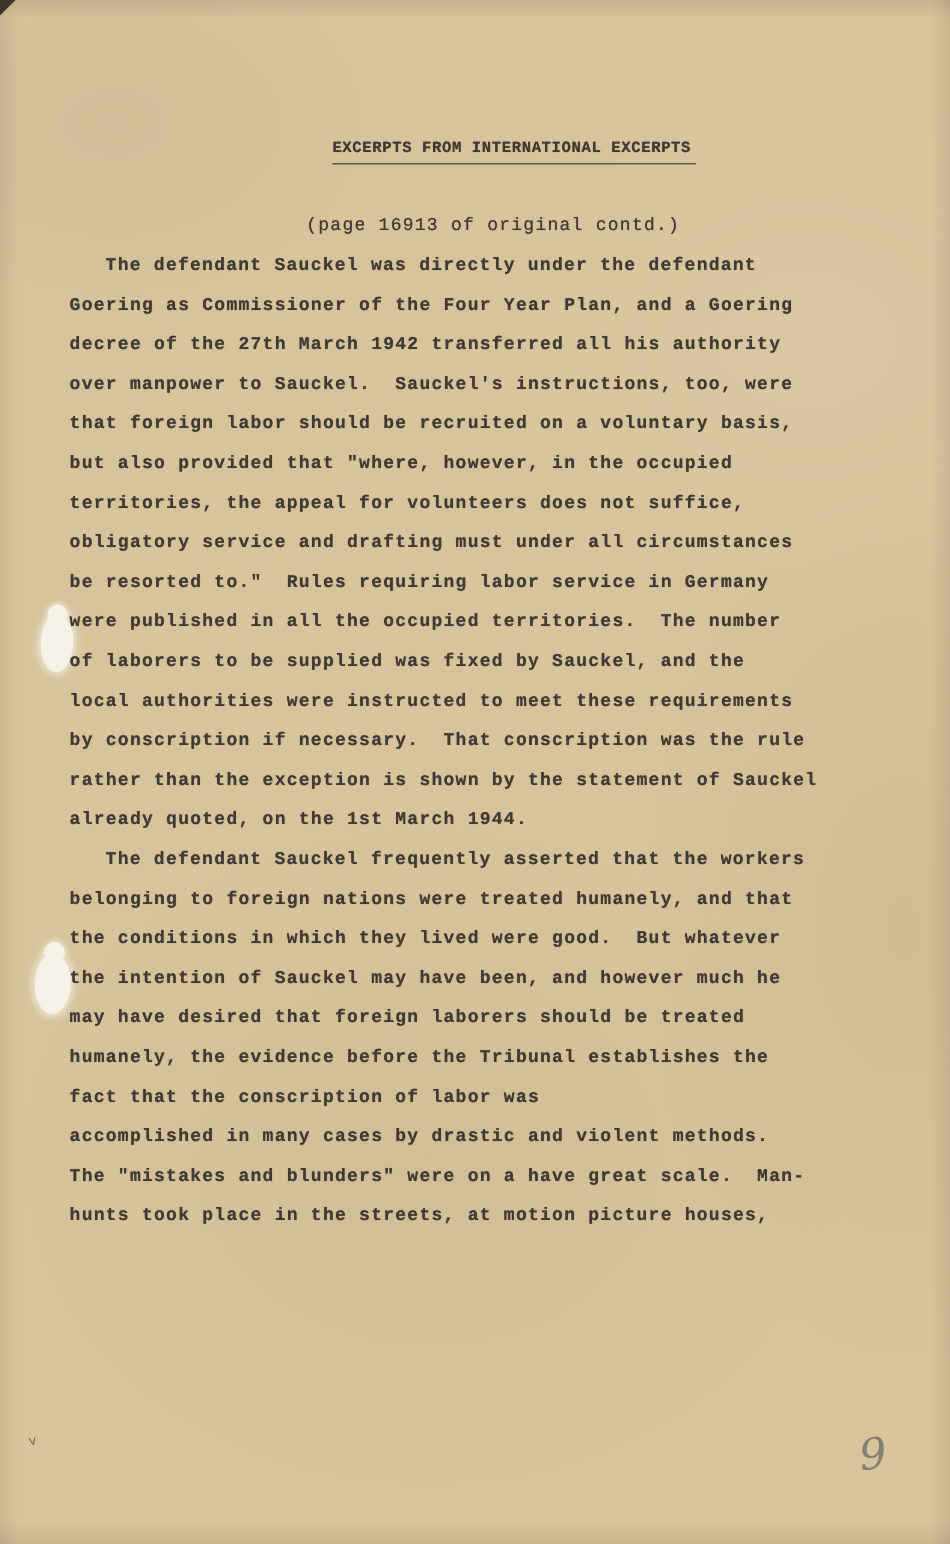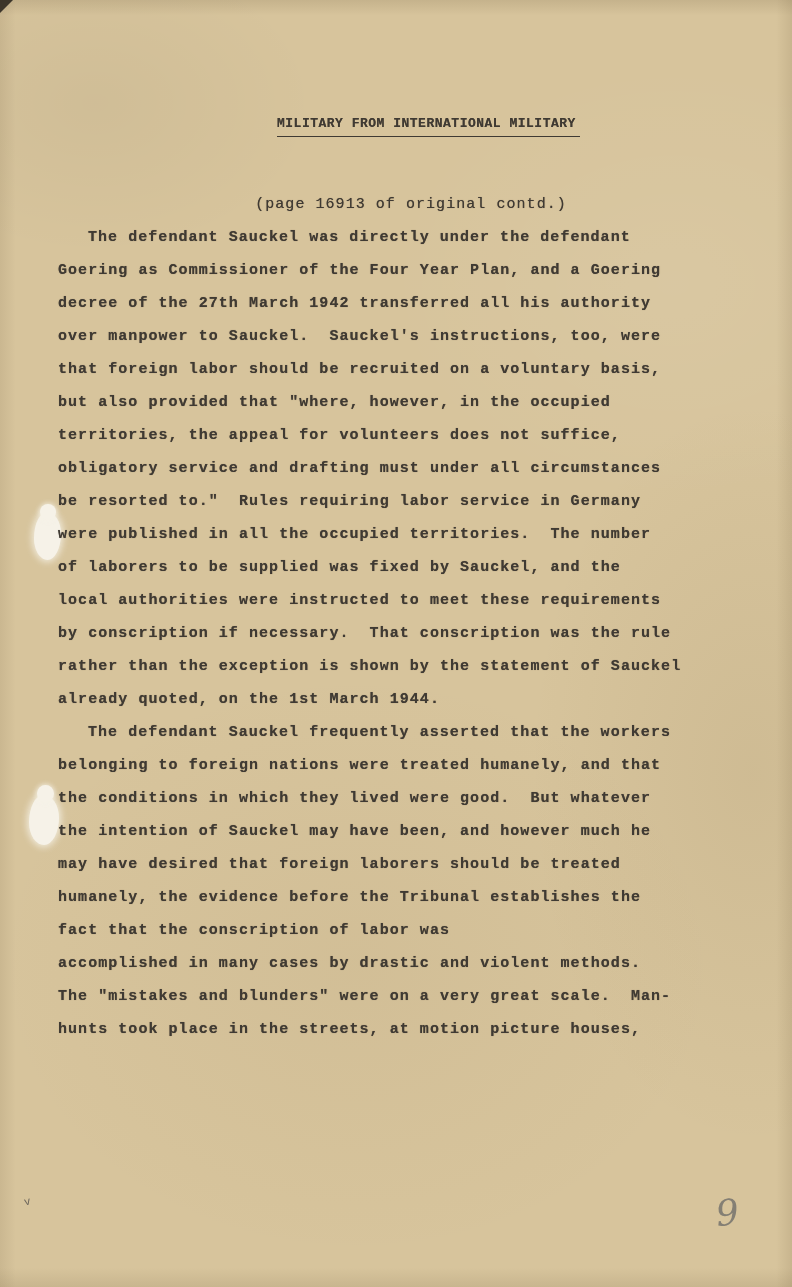--- a/index.html
+++ b/index.html
@@ -51,21 +51,20 @@
   }
   .body-text {
     position: absolute;
     left: 58px;
     top: 172px;
     width: 706px;
     font-size: 15px;
     letter-spacing: 1.05px;
     line-height: 33px;
     text-shadow: 0 0 0.7px rgba(58,48,38,0.7);
-    margin-top: 16px;
   }
   .page-note {
     text-align: center;
     height: 33px;
   }
   .para {
     margin: 0;
     white-space: pre-wrap;
     font-weight: bold;
   }
@@ -121,21 +120,21 @@
 <body>
 
 <div class="paper">
 
   <div class="corner-mark"></div>
 
   <div class="spot spot-1"></div>
   <div class="spot spot-2"></div>
 
   <div class="heading">
-    <span class="hline">MILITARY FROM INTERNATIONAL MILITARY</span>
+    <span class="hline">EXCERPTS FROM INTERNATIONAL EXCERPTS</span>
   </div>
 
   <div class="body-text">
     <div class="page-note">(page 16913 of original contd.)</div>
     <p class="para indent">The defendant Sauckel was directly under the defendant
 Goering as Commissioner of the Four Year Plan, and a Goering
 decree of the 27th March 1942 transferred all his authority
 over manpower to Sauckel.  Sauckel's instructions, too, were
 that foreign labor should be recruited on a voluntary basis,
 but also provided that "where, however, in the occupied
@@ -149,21 +148,21 @@
 rather than the exception is shown by the statement of Sauckel
 already quoted, on the 1st March 1944.</p>
     <p class="para indent">The defendant Sauckel frequently asserted that the workers
 belonging to foreign nations were treated humanely, and that
 the conditions in which they lived were good.  But whatever
 the intention of Sauckel may have been, and however much he
 may have desired that foreign laborers should be treated
 humanely, the evidence before the Tribunal establishes the
 fact that the conscription of labor was</p>
     <p class="para">accomplished in many cases by drastic and violent methods.
-The "mistakes and blunders" were on a very great scale.  Man-
+The "mistakes and blunders" were on a have great scale.  Man-
 hunts took place in the streets, at motion picture houses,</p>
   </div>
 
   <div class="stray-mark">v</div>
 
   <div class="pagenum">9</div>
 
 </div>
 
 </body></html>

